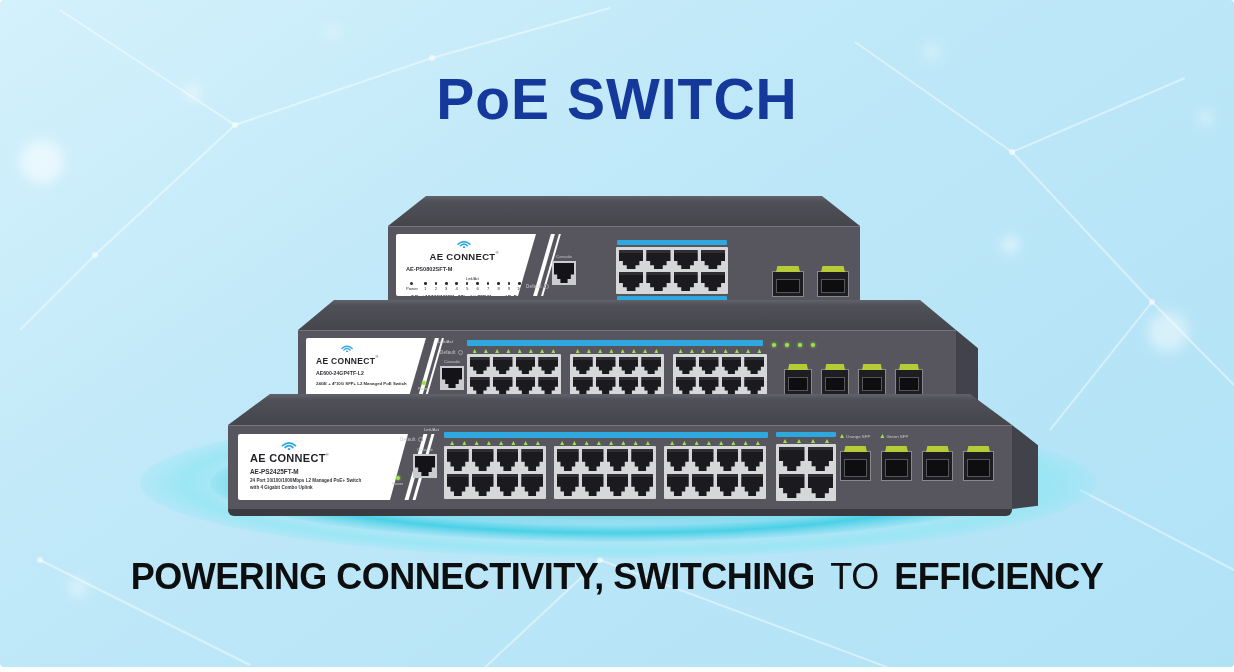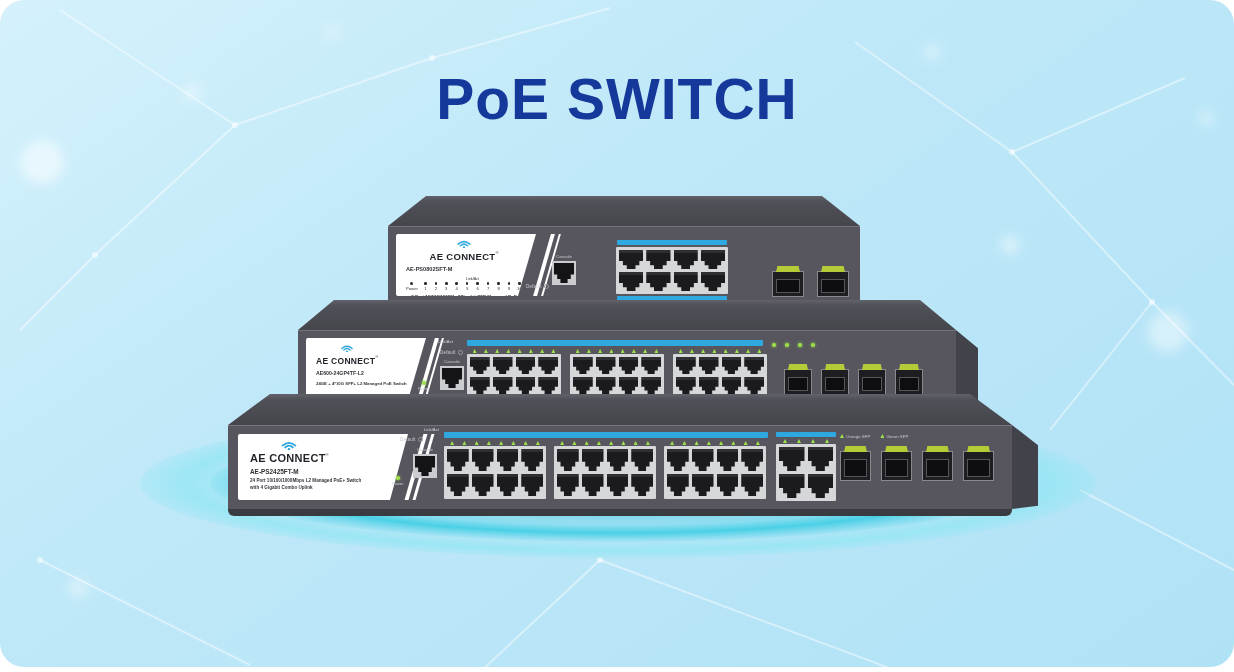--- a/index.html
+++ b/index.html
@@ -1,19 +1,19 @@
 <!DOCTYPE html>
 <html><head>
 <meta charset="utf-8">
 <style>
   html,body{margin:0;padding:0;background:#fff;width:1234px;height:672px;overflow:hidden;
     font-family:"Liberation Sans", sans-serif;}
   *{box-sizing:border-box;}
   i,em{font-style:normal;}
-  .frame{position:absolute;inset:0 0 5px 0;border-radius:24px;overflow:hidden;
+  .frame{position:absolute;inset:0 0 5px 0;border-radius:4px;overflow:hidden;
     background:linear-gradient(145deg,#d4f1fc 0%,#bfe8f8 40%,#b0e2f6 100%);}
   .plexus{position:absolute;inset:0;z-index:0;}
 
   .title{position:absolute;top:66px;left:0;width:100%;margin:0;text-align:center;z-index:6;
     font-size:57px;font-weight:bold;letter-spacing:1px;color:#15389b;}
 
   
   .ripple{position:absolute;left:140px;top:408px;width:956px;height:150px;z-index:1;}
   .ripple i{position:absolute;border-radius:50%;}
   .ripple .r1{inset:0;background:radial-gradient(ellipse,rgba(140,228,242,0) 52%,rgba(150,230,244,.85) 64%,rgba(160,235,246,0) 74%);}
@@ -479,14 +479,19 @@
       </div>
       <div class="sfprow">
           <span class="sfp-port"></span>
           <span class="sfp-port"></span>
           <span class="sfp-port"></span>
           <span class="sfp-port"></span>
         </div>
     </div>
   </div>
 
+  <div class="tagline">
+    <span class="hvy">POWERING CONNECTIVITY, SWITCHING</span>
+    <span class="lgt">TO</span>
+    <span class="hvy">EFFICIENCY</span>
+  </div>
 
 </div>
 
 </body></html>

